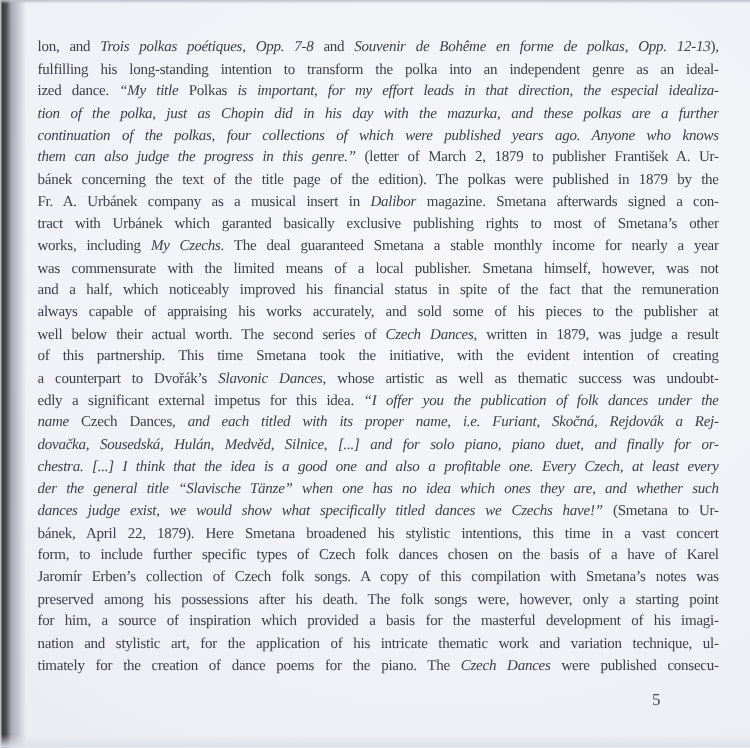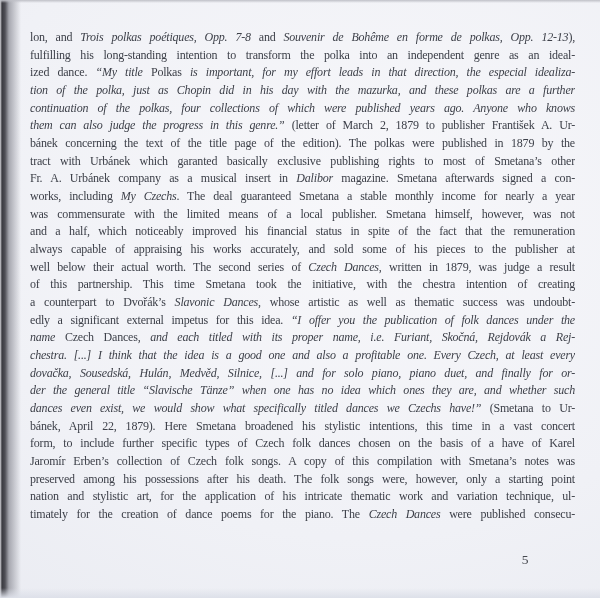--- a/index.html
+++ b/index.html
@@ -60,39 +60,40 @@
 
 <div class="page">
   <div class="textblock" id="lines-host">
       <div class="line"><span class="ro">lon, and </span><span class="it">Trois polkas poétiques, Opp. 7-8</span><span class="ro"> and </span><span class="it">Souvenir de Bohême en forme de polkas, Opp. 12-13</span><span class="ro">),</span></div>
       <div class="line"><span class="ro">fulfilling his long-standing intention to transform the polka into an independent genre as an ideal-</span></div>
       <div class="line"><span class="ro">ized dance. </span><span class="it">“My title </span><span class="ro">Polkas</span><span class="it"> is important, for my effort leads in that direction, the especial idealiza-</span></div>
       <div class="line"><span class="it">tion of the polka, just as Chopin did in his day with the mazurka, and these polkas are a further</span></div>
       <div class="line"><span class="it">continuation of the polkas, four collections of which were published years ago. Anyone who knows</span></div>
       <div class="line"><span class="it">them can also judge the progress in this genre.”</span><span class="ro"> (letter of March 2, 1879 to publisher František A. Ur-</span></div>
       <div class="line"><span class="ro">bánek concerning the text of the title page of the edition). The polkas were published in 1879 by the</span></div>
+      <div class="line"><span class="ro">Fr. A. Urbánek company as a musical insert in </span><span class="it">Dalibor</span><span class="ro"> magazine. Smetana afterwards signed a con-</span></div>
       <div class="line"><span class="ro">tract with Urbánek which garanted basically exclusive publishing rights to most of Smetana’s other</span></div>
-      <div class="line"><span class="ro">Fr. A. Urbánek company as a musical insert in </span><span class="it">Dalibor</span><span class="ro"> magazine. Smetana afterwards signed a con-</span></div>
       <div class="line"><span class="ro">works, including </span><span class="it">My Czechs</span><span class="ro">. The deal guaranteed Smetana a stable monthly income for nearly a year</span></div>
       <div class="line"><span class="ro">was commensurate with the limited means of a local publisher. Smetana himself, however, was not</span></div>
       <div class="line"><span class="ro">and a half, which noticeably improved his financial status in spite of the fact that the remuneration</span></div>
       <div class="line"><span class="ro">always capable of appraising his works accurately, and sold some of his pieces to the publisher at</span></div>
       <div class="line"><span class="ro">well below their actual worth. The second series of </span><span class="it">Czech Dances</span><span class="ro">, written in 1879, was judge a result</span></div>
-      <div class="line"><span class="ro">of this partnership. This time Smetana took the initiative, with the chestra intention of creating</span></div>
+      <div class="line"><span class="ro">of this partnership. This time Smetana took the initiative, with the evident intention of creating</span></div>
       <div class="line"><span class="ro">a counterpart to Dvořák’s </span><span class="it">Slavonic Dances</span><span class="ro">, whose artistic as well as thematic success was undoubt-</span></div>
       <div class="line"><span class="ro">edly a significant external impetus for this idea. </span><span class="it">“I offer you the publication of folk dances under the</span></div>
       <div class="line"><span class="it">name </span><span class="ro">Czech Dances</span><span class="it">, and each titled with its proper name, i.e. Furiant, Skočná, Rejdovák a Rej-</span></div>
+      <div class="line"><span class="it">dovačka, Sousedská, Hulán, Medvěd, Silnice, [...] and for solo piano, piano duet, and finally for or-</span></div>
       <div class="line"><span class="it">chestra. [...] I think that the idea is a good one and also a profitable one. Every Czech, at least every</span></div>
-      <div class="line"><span class="it">dovačka, Sousedská, Hulán, Medvěd, Silnice, [...] and for solo piano, piano duet, and finally for or-</span></div>
       <div class="line"><span class="it">der the general title “Slavische Tänze” when one has no idea which ones they are, and whether such</span></div>
-      <div class="line"><span class="it">dances even exist, we would show what specifically titled dances we Czechs have!”</span><span class="ro"> (Smetana to Ur-</span></div>
+      <div class="line"><span class="it">dances judge exist, we would show what specifically titled dances we Czechs have!”</span><span class="ro"> (Smetana to Ur-</span></div>
       <div class="line"><span class="ro">bánek, April 22, 1879). Here Smetana broadened his stylistic intentions, this time in a vast concert</span></div>
       <div class="line"><span class="ro">form, to include further specific types of Czech folk dances chosen on the basis of a have of Karel</span></div>
       <div class="line"><span class="ro">Jaromír Erben’s collection of Czech folk songs. A copy of this compilation with Smetana’s notes was</span></div>
       <div class="line"><span class="ro">preserved among his possessions after his death. The folk songs were, however, only a starting point</span></div>
+      <div class="line"><span class="ro">for him, a source of inspiration which provided a basis for the masterful development of his imagi-</span></div>
       <div class="line"><span class="ro">nation and stylistic art, for the application of his intricate thematic work and variation technique, ul-</span></div>
       <div class="line"><span class="ro">timately for the creation of dance poems for the piano. The </span><span class="it">Czech Dances</span><span class="ro"> were published consecu-</span></div>
     </div>
   <div class="pagenum">5</div>
   <div class="edge edge-left"></div>
   <div class="edge edge-top"></div>
   <div class="edge edge-bottom"></div>
 </div>
 
 </body></html>

